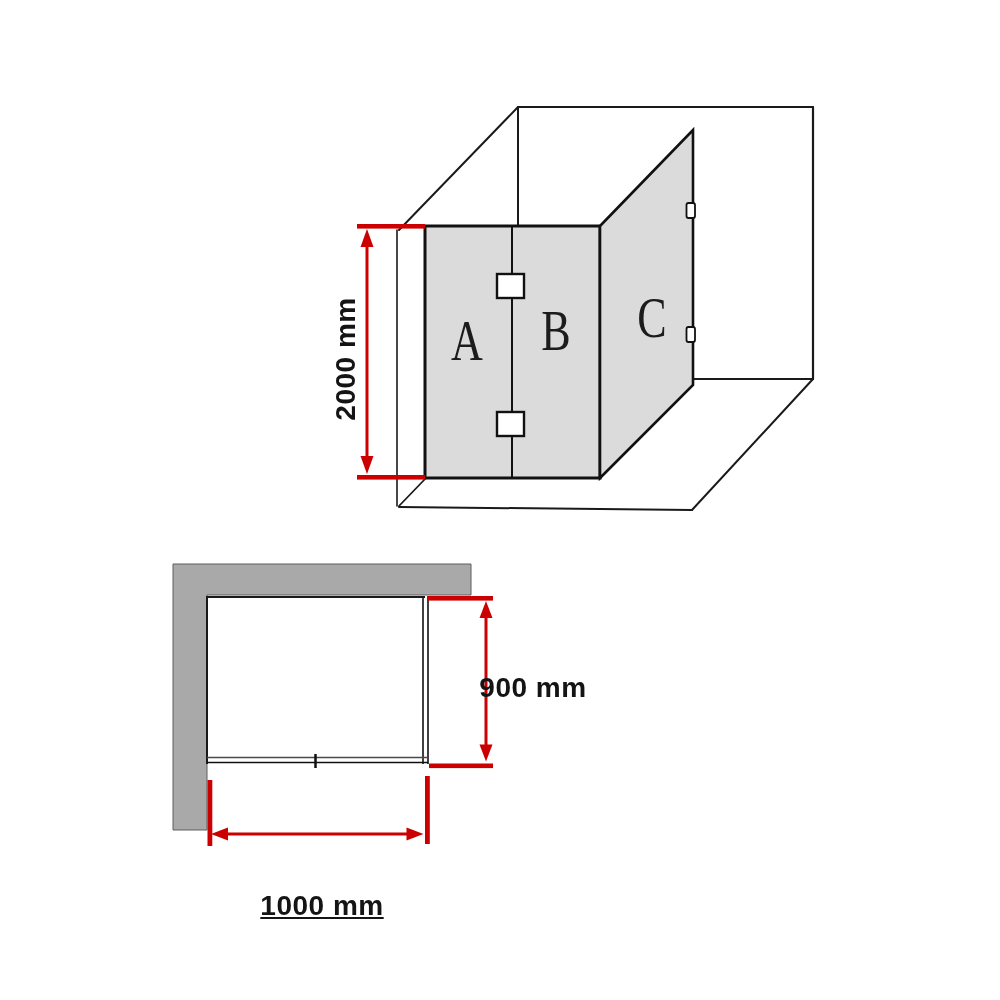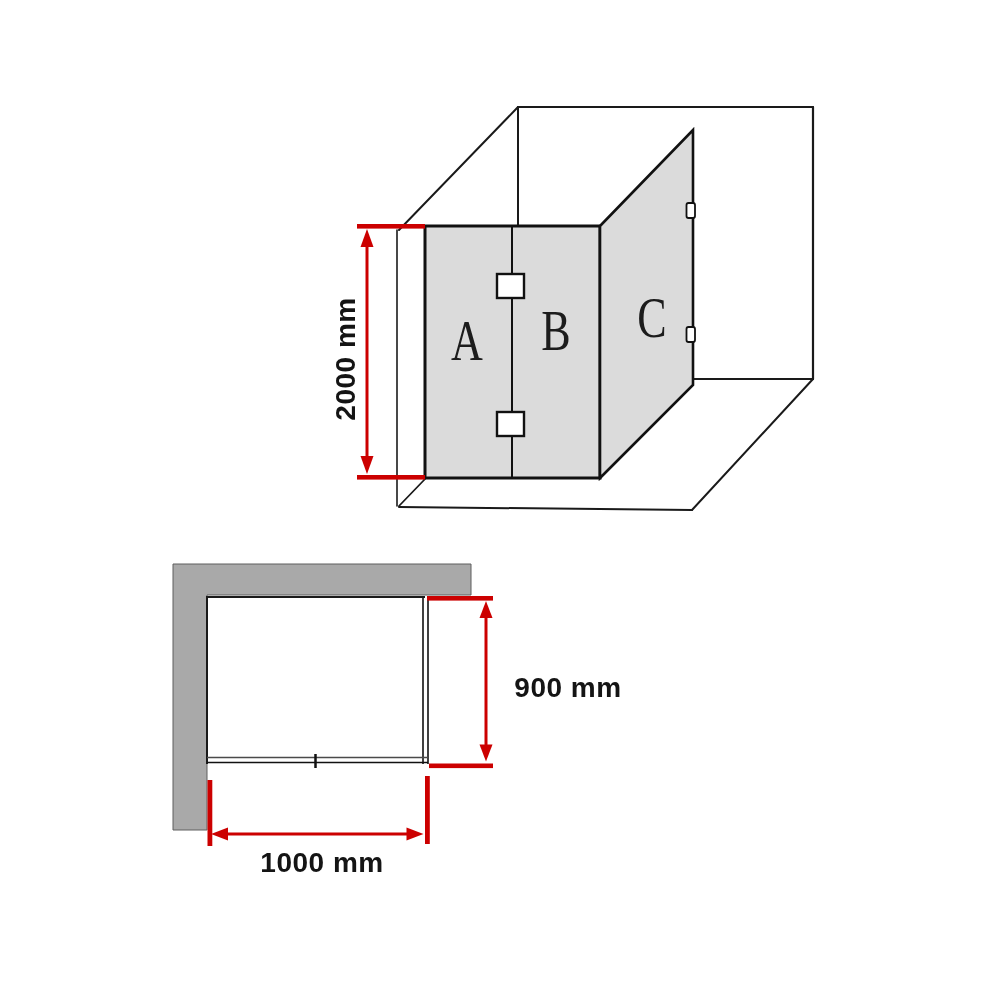--- a/index.html
+++ b/index.html
@@ -109,15 +109,15 @@
       <polygon points="211,834 228,827.5 228,840.5"></polygon>
       <polygon points="423.5,834 406.5,827.5 406.5,840.5"></polygon>
     </g>
   </svg>
 
   <div class="panel-letter" style="left:467px; top:343px;">A</div>
   <div class="panel-letter" style="left:556px; top:333px;">B</div>
   <div class="panel-letter" style="left:652px; top:320px;">C</div>
 
   <div class="dim-label rotated" style="left:346px; top:359px;">2000 mm</div>
-  <div class="dim-label" style="left:568px; top:688px;">900 mm</div>
-  <div class="dim-label" style="left:322px; top:863px;">1000 mm</div>
+  <div class="dim-label" style="left:533px; top:688px;">900 mm</div>
+  <div class="dim-label" style="left:322px; top:906px;text-decoration:underline;">1000 mm</div>
 </div>
 
 </body></html>

